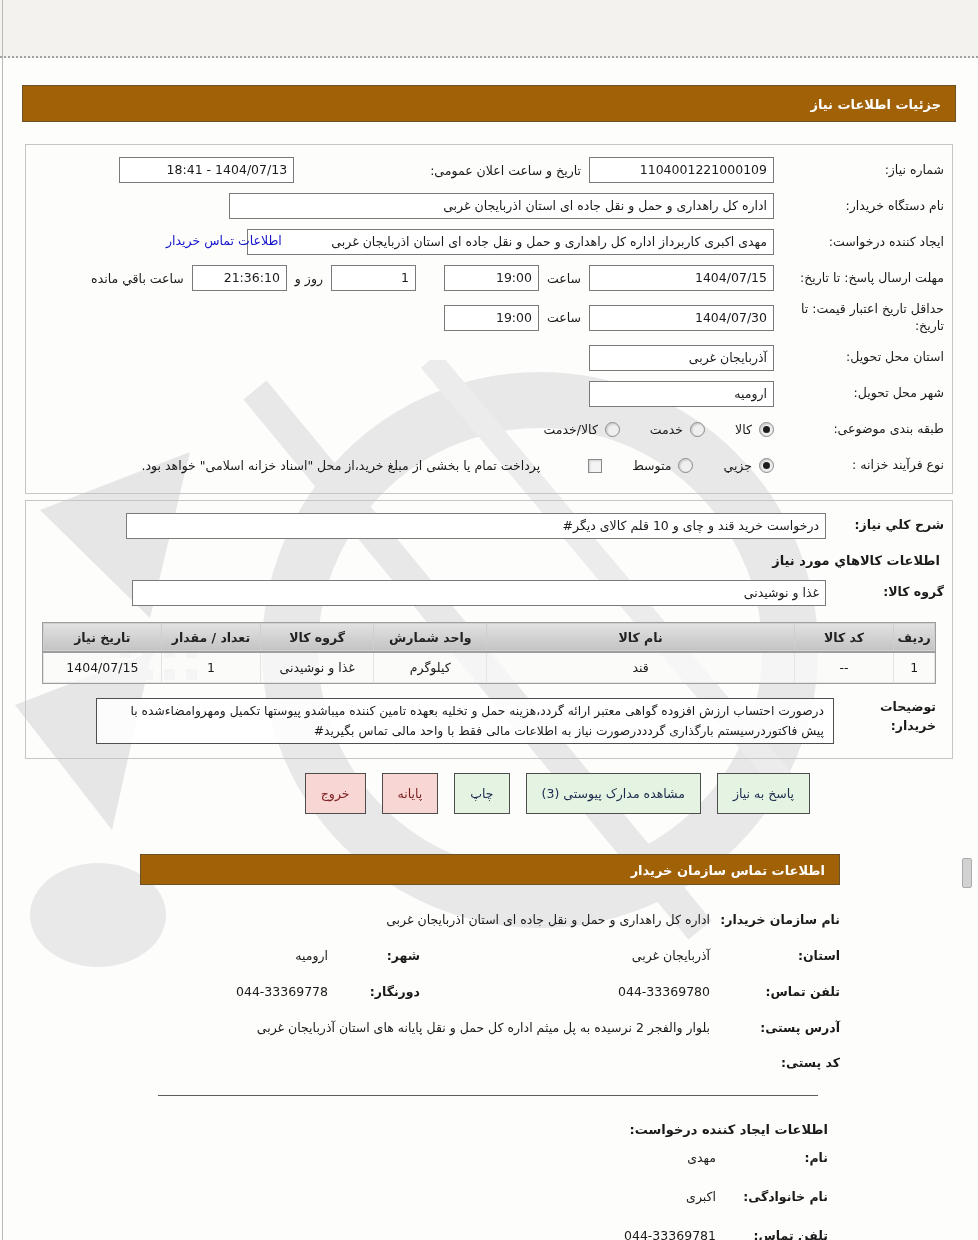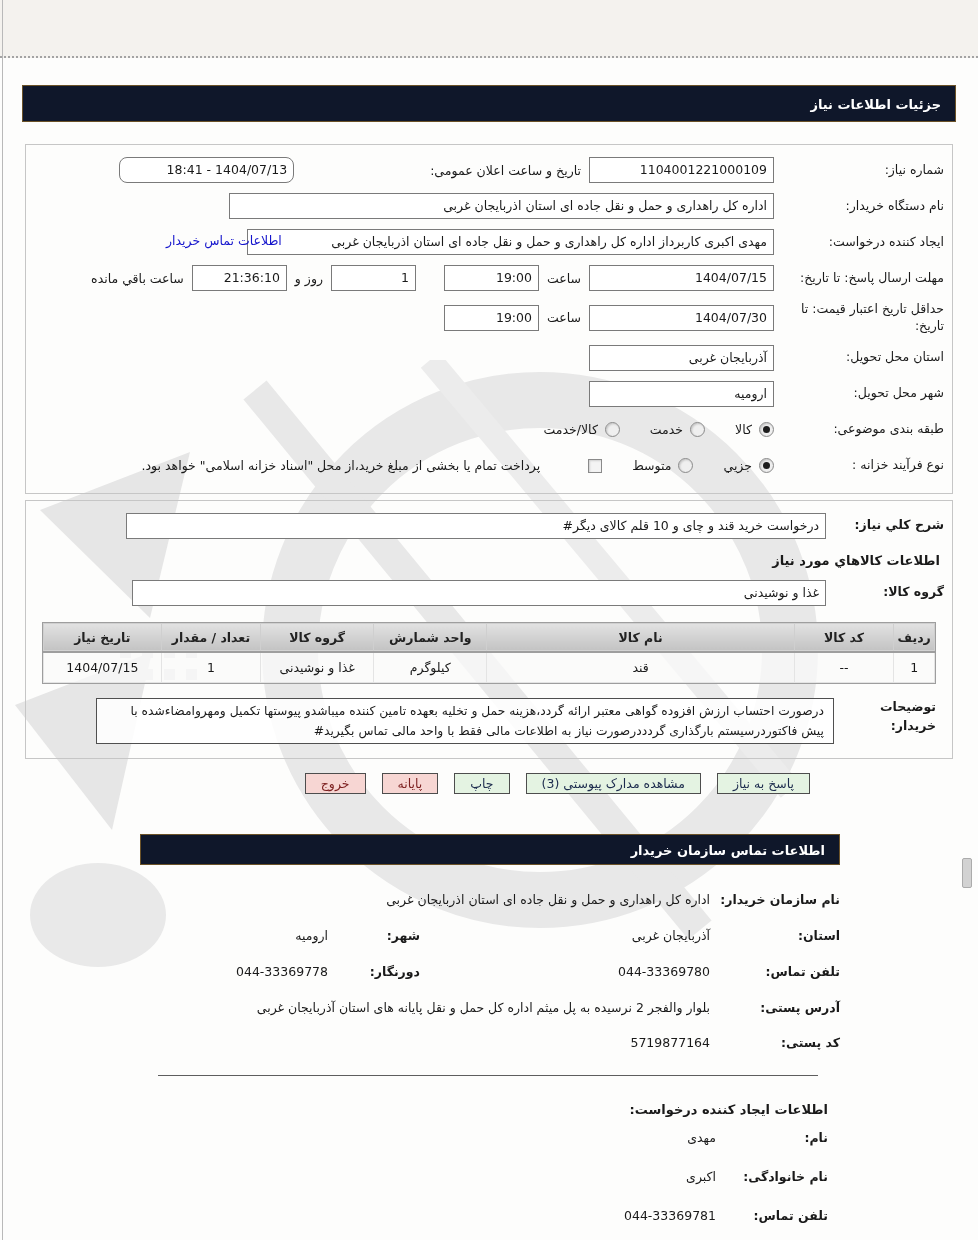--- a/index.html
+++ b/index.html
@@ -8,21 +8,21 @@
     background:#fdfdfc;
     font-family:"DejaVu Sans","Liberation Sans",sans-serif;
     color:#1a1a1a;direction:rtl;
   }
   body::before{content:"";position:absolute;left:2px;top:0;bottom:0;width:1px;background:#b9b9b9;z-index:3;}
 
   .top-strip{height:56px;background:#f4f2ee;border-bottom:2px dotted #a3a3a3;}
 
   .title-bar{
     margin:27px 22px 0 22px;height:37px;line-height:37px;
-    background:#0f172a;border:1px solid #6b5228;
+    background:#a16207;border:1px solid #6b5228;
     color:#fff;font-size:13px;font-weight:bold;
     padding-right:14px;position:relative;z-index:1;box-sizing:border-box;
   }
   .title-bar.narrow{margin:40px 138px 0 140px;height:31px;line-height:31px;}
 
   .box{
     margin:22px 25px 0 25px;border:1px solid #c6c6c6;
     padding:12px 8px 4px 8px;position:relative;z-index:1;background:transparent;
   }
 
@@ -31,21 +31,21 @@
   .lbl.b{font-weight:bold;}
   .inp{
     background:#fff;border:1px solid #7a7a7a;height:26px;line-height:24px;
     padding:0 6px;font-size:12.5px;box-sizing:border-box;
     white-space:nowrap;overflow:hidden;text-align:right;
   }
   .w185{width:185px;}.w175{width:175px;}.w95{width:95px;}.w85{width:85px;}
   .w545{width:545px;}.w527{width:527px;}
   .grow{flex:1;}
   .mid{margin:0 8px;font-size:12.5px;white-space:nowrap;}
-  .gap-announce{margin-right:128px;border-radius:8px;}
+  .gap-announce{margin-right:128px;}
   .gap-days{margin-right:28px;}
 
   .creator-link{position:absolute;left:132px;top:4px;color:#1414cc;font-size:12.5px;z-index:2;cursor:pointer;white-space:nowrap;}
 
   .radio{width:13px;height:13px;min-width:13px;border:1px solid #8a8a8a;border-radius:50%;
     background:#efefef;display:inline-block;position:relative;box-shadow:inset 1px 1px 2px rgba(0,0,0,.18);}
   .radio.checked::after{content:"";position:absolute;top:3px;left:3px;right:3px;bottom:3px;background:#1d1d1d;border-radius:50%;}
   .check{width:12px;height:12px;min-width:12px;border:1px solid #8a8a8a;background:#f4f4f4;display:inline-block;box-shadow:inset 1px 1px 2px rgba(0,0,0,.15);}
   .opt{display:flex;align-items:center;gap:7px;margin-left:30px;font-size:12.5px;white-space:nowrap;}
   .opt.last{margin-left:0;}
@@ -62,21 +62,21 @@
   table.goods td{background:rgba(249,249,249,.75);border:1px solid #e4e4e4;padding:7px 3px;text-align:center;}
   .c-row{width:4.5%;}.c-code{width:11%;}.c-name{width:34%;}.c-unit{width:12.5%;}.c-grp{width:12.5%;}.c-qty{width:11%;}.c-date{width:13%;}
 
   .notes-row{display:flex;align-items:flex-start;margin:14px 0 10px 0;}
   .notes-lbl{width:110px;min-width:110px;font-weight:bold;font-size:12.5px;line-height:1.5;padding-right:8px;box-sizing:border-box;}
   .notes-box{flex:1;border:1px solid #4f4f4f;background:rgba(255,255,255,.85);padding:2px 9px;font-size:12.3px;line-height:1.65;margin-left:62px;}
 
   .btnrow{display:flex;gap:16px;margin:14px 168px 0 0;position:relative;z-index:1;}
   .btn{
     border:1px solid #4d4d4d;background:#e4f3e2;color:#1c2b4d;
-    font-size:12.5px;padding:2px 15px;font-family:inherit;cursor:pointer;white-space:nowrap;
+    font-size:12.5px;padding:12px 15px;font-family:inherit;cursor:pointer;white-space:nowrap;
   }
   .btn.pink{background:#f7d6d3;color:#7c1f1f;}
 
   .info{margin:26px 138px 0 0;width:702px;font-size:12.5px;position:relative;z-index:1;}
   .irow{display:flex;align-items:flex-start;margin-bottom:17px;line-height:1.5;}
   .ilabel{font-weight:bold;width:130px;min-width:130px;}
   .ival{width:290px;}
   .ilabel2{font-weight:bold;width:92px;min-width:92px;}
   .ival2{flex:1;}
 
@@ -292,21 +292,20 @@
     <span class="ival2">044-33369778</span>
   </div>
 
   <div class="irow">
     <span class="ilabel">آدرس پستی:</span>
     <span class="ival2">بلوار والفجر 2 نرسیده به پل میثم اداره کل حمل و نقل پایانه های استان آذربایجان غربی</span>
   </div>
 
   <div class="irow">
     <span class="ilabel">کد پستی:</span>
-    <span class="ival2">5719877164</span>
   </div>
 
   <hr class="sep">
 
   <div class="creator-block">
     <div class="sec-heading" style="margin-right:0;">اطلاعات ایجاد کننده درخواست:</div>
 
     <div class="irow">
       <span class="ilabel">نام:</span>
       <span class="ival2">مهدی</span>

